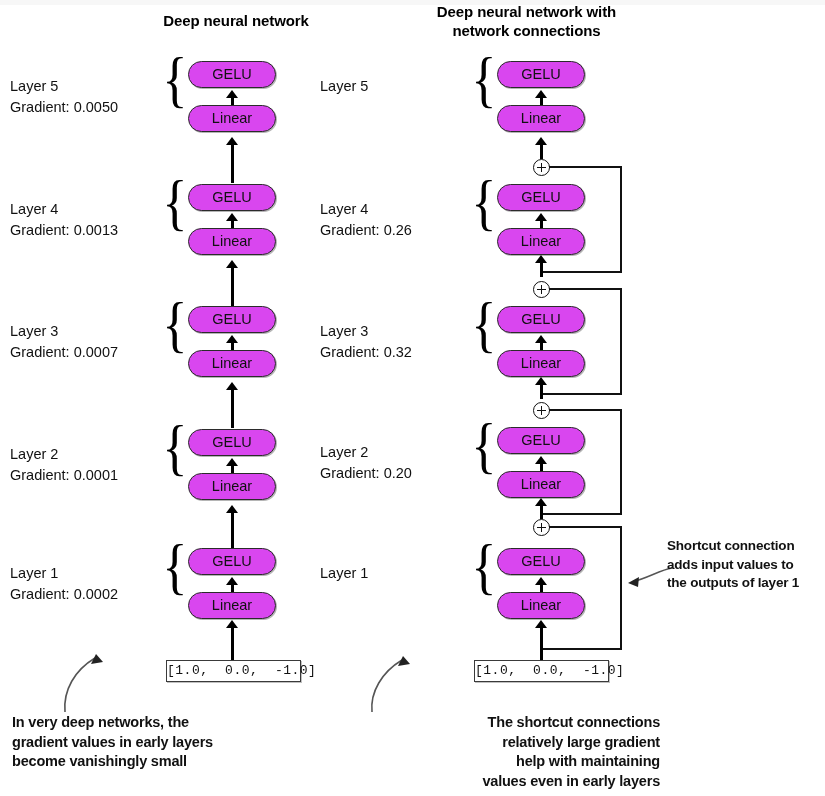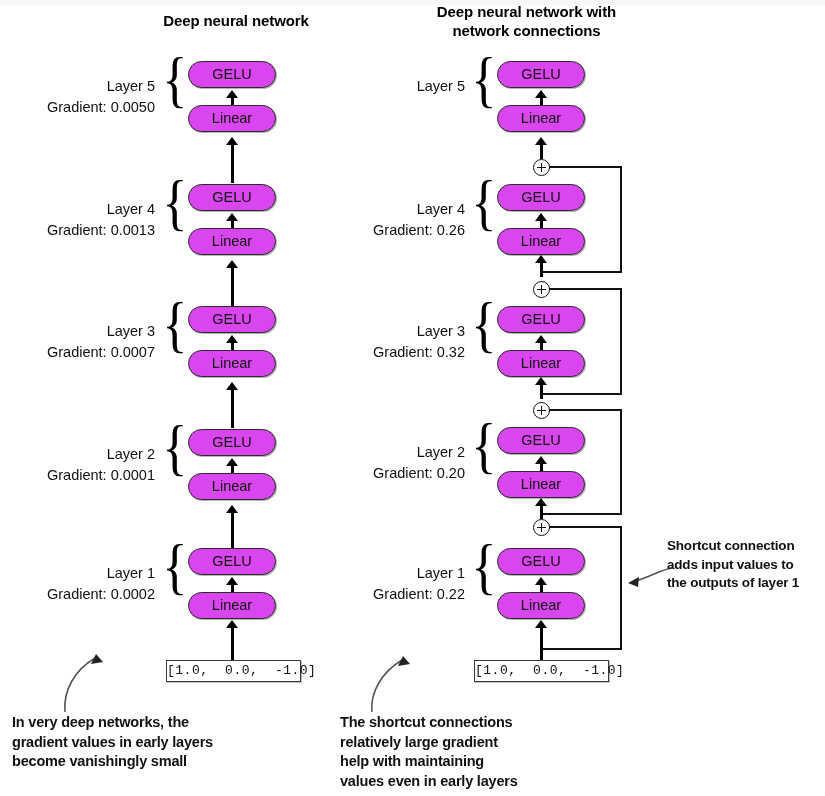--- a/index.html
+++ b/index.html
@@ -57,21 +57,21 @@
     font-size:62px;
     line-height:62px;
     color:#000;
     font-weight:400;
     transform:scaleX(0.85);
   }
 
   
   .layer-label{
     position:absolute;
-    text-align:right;
+    text-align:left;
     font-size:14.5px;
     line-height:21px;
     color:#111;
     white-space:nowrap;
   }
 
   
   .inputbox{
     position:absolute;
     border:1.5px solid #3a3a3a;
@@ -303,21 +303,20 @@
 
   <div class="node" style="left:497px;top:548px;">GELU</div>
   <div class="arrow" style="left:535px;top:577px;height:16px;">
     <div class="shaft" style="height:10px;"></div>
       <div class="head"></div>
   </div>
   <div class="node" style="left:497px;top:592px;">Linear</div>
   <div class="brace" style="left:469px;top:535px;">{</div>
   <div class="layer-label" style="left:320px;top:563px;width:145px;">
     <div>Layer 1</div>
-    <div>Gradient: 0.22</div>
   </div>
   <div class="skip" style="left:0;top:0;">
     <div class="seg h" style="left:541px;top:648px;width:81px;"></div>
     <div class="seg v" style="left:620px;top:527px;height:123px;"></div>
     <div class="seg h" style="left:549px;top:526px;width:73px;"></div>
   </div>
   <div class="arrow" style="left:535px;top:620px;height:40px;">
     <div class="shaft" style="height:34px;"></div>
       <div class="head"></div>
   </div>
@@ -333,21 +332,21 @@
     <div>In very deep networks, the</div>
     <div>gradient values in early layers</div>
     <div>become vanishingly small</div>
   </div>
 
   <svg class="curve" style="left:360px;top:600px;width:120px;height:120px;" viewBox="0 0 120 120">
     <path d="M12,112 C10,92 22,72 42,60" stroke="#555" stroke-width="1.6" fill="none"></path>
     <polygon points="43,56 50,64 38,66" fill="#222"></polygon>
   </svg>
 
-  <div class="caption" style="left:340px;top:713px;width:320px;">
+  <div class="caption" style="left:340px;top:713px;width:320px;text-align:right;">
     <div>The shortcut connections</div>
     <div>relatively large gradient</div>
     <div>help with maintaining</div>
     <div>values even in early layers</div>
   </div>
 
   <svg class="curve" style="left:620px;top:560px;width:60px;height:40px;" viewBox="0 0 60 40">
     <path d="M52,8 C40,10 28,18 12,22" stroke="#555" stroke-width="1.5" fill="none"></path>
     <polygon points="8,23 19,17 18,27" fill="#222"></polygon>
   </svg>

